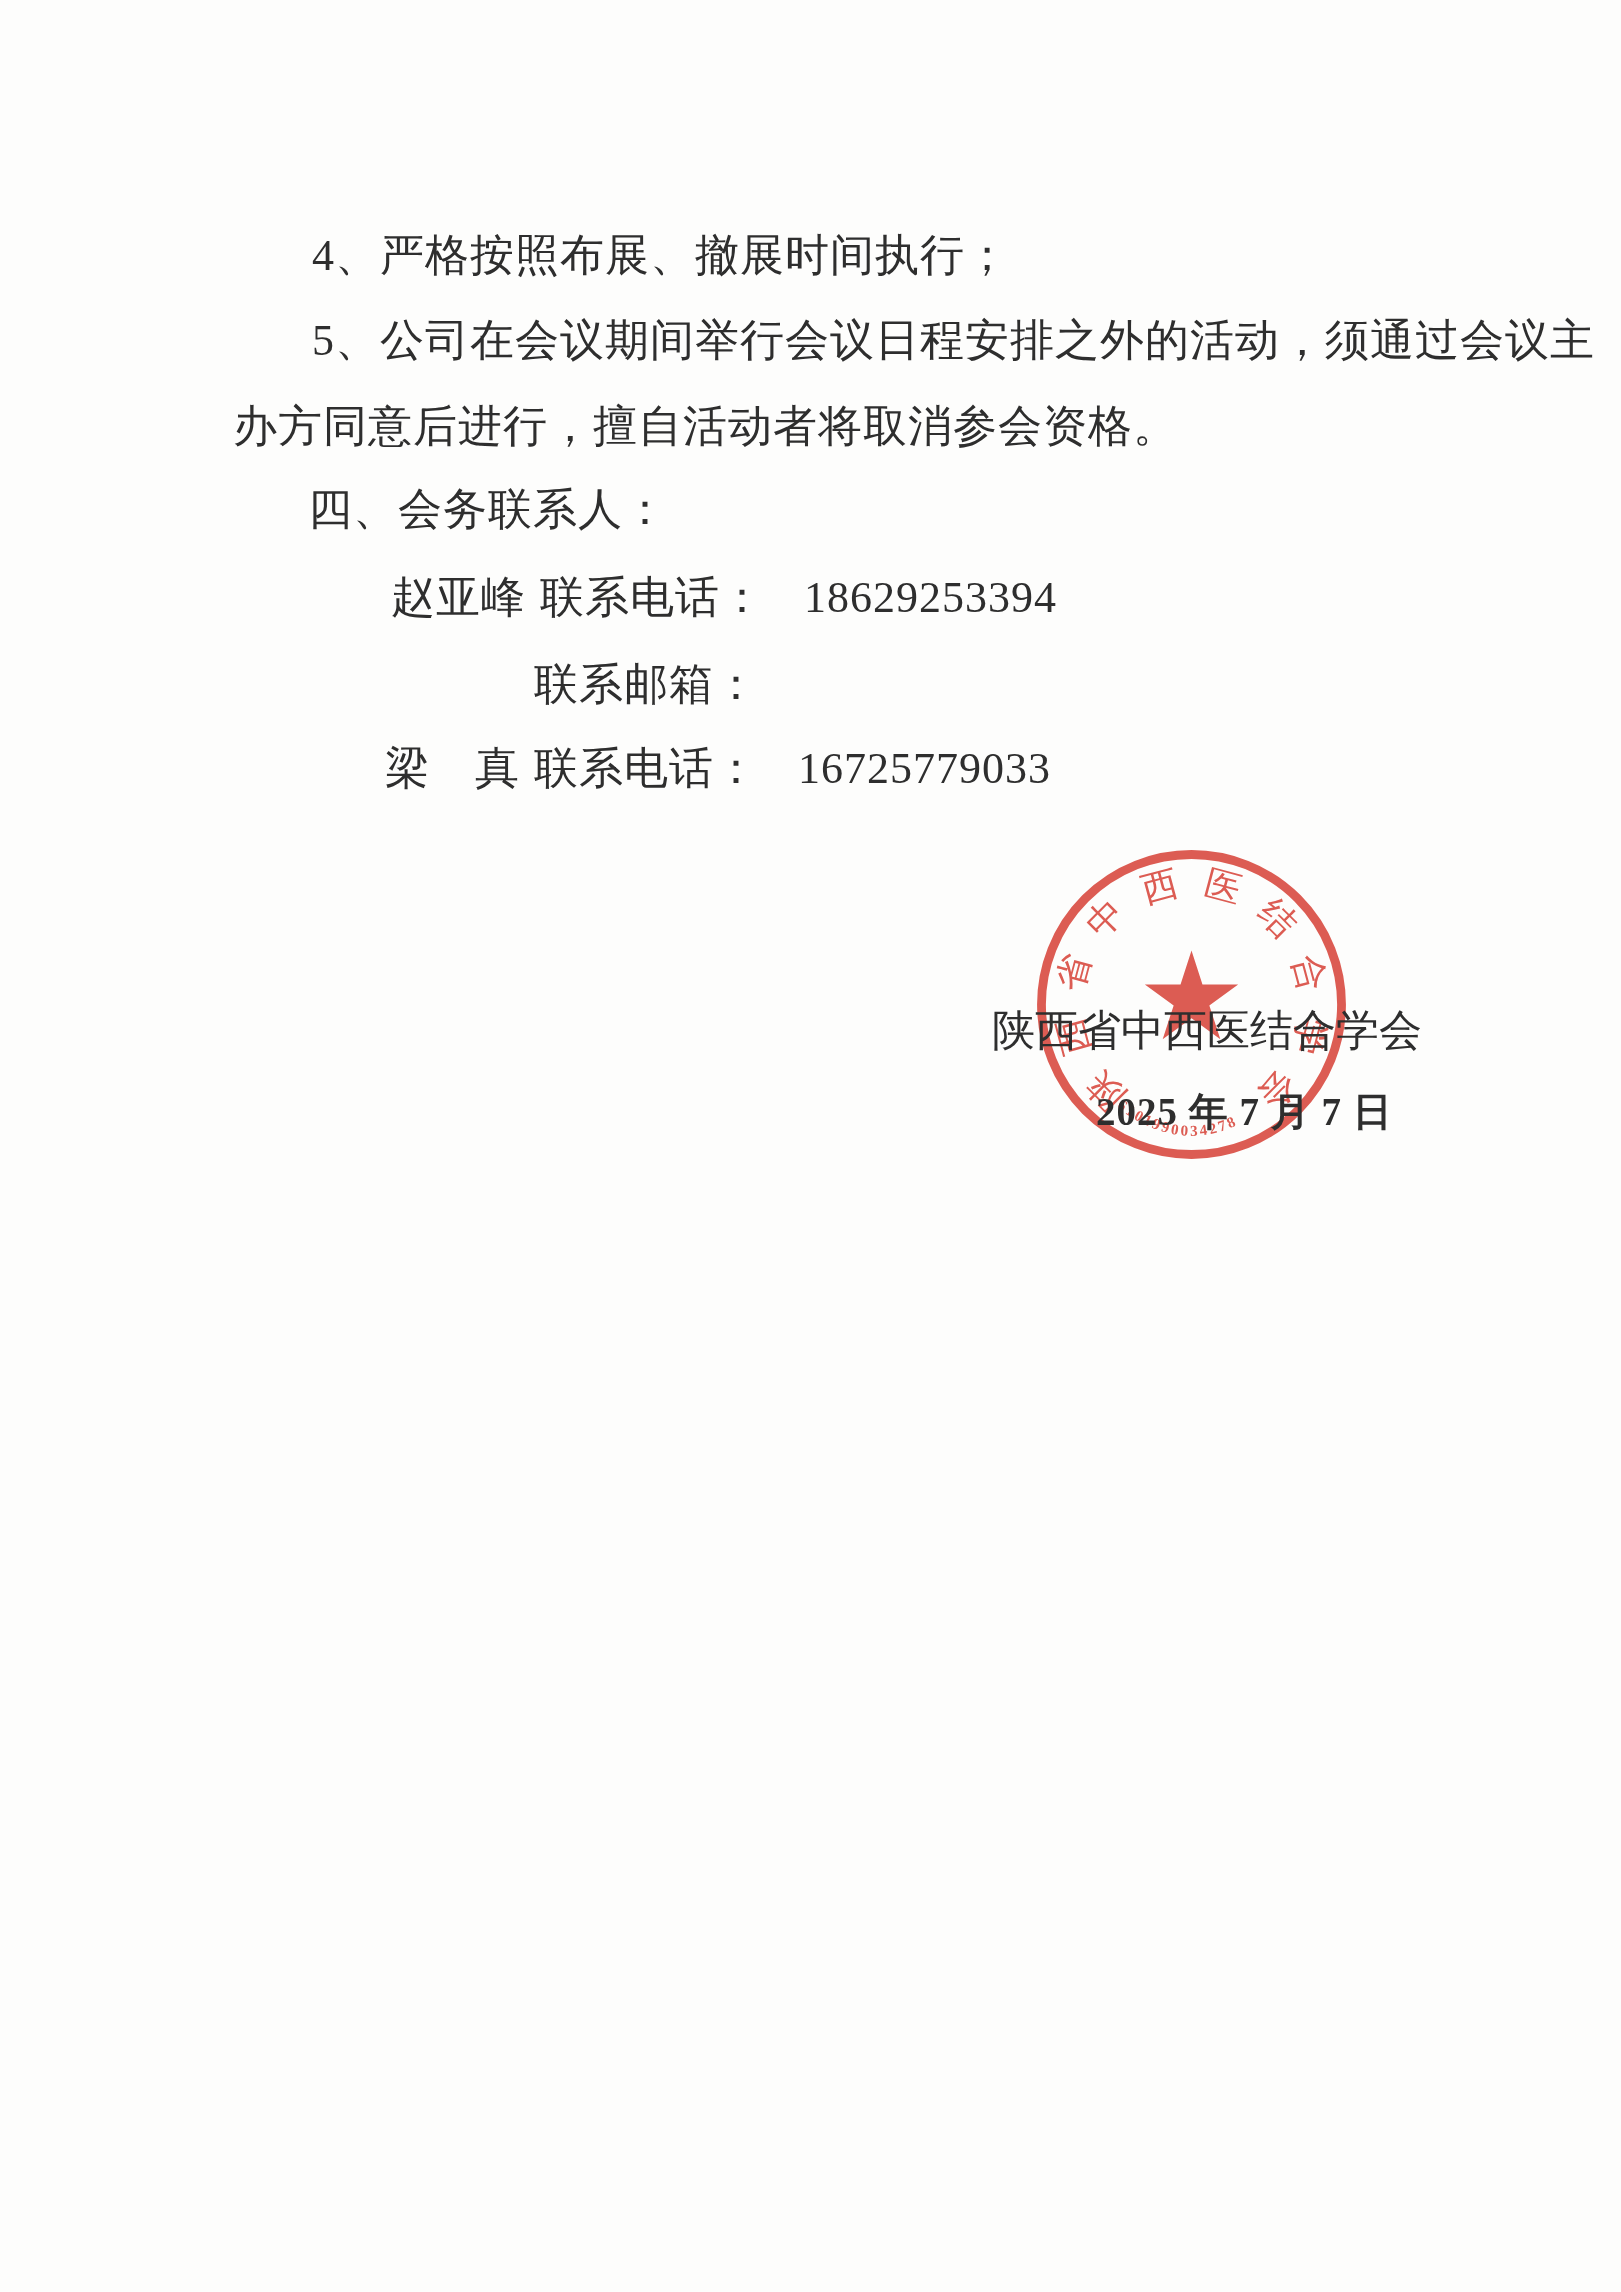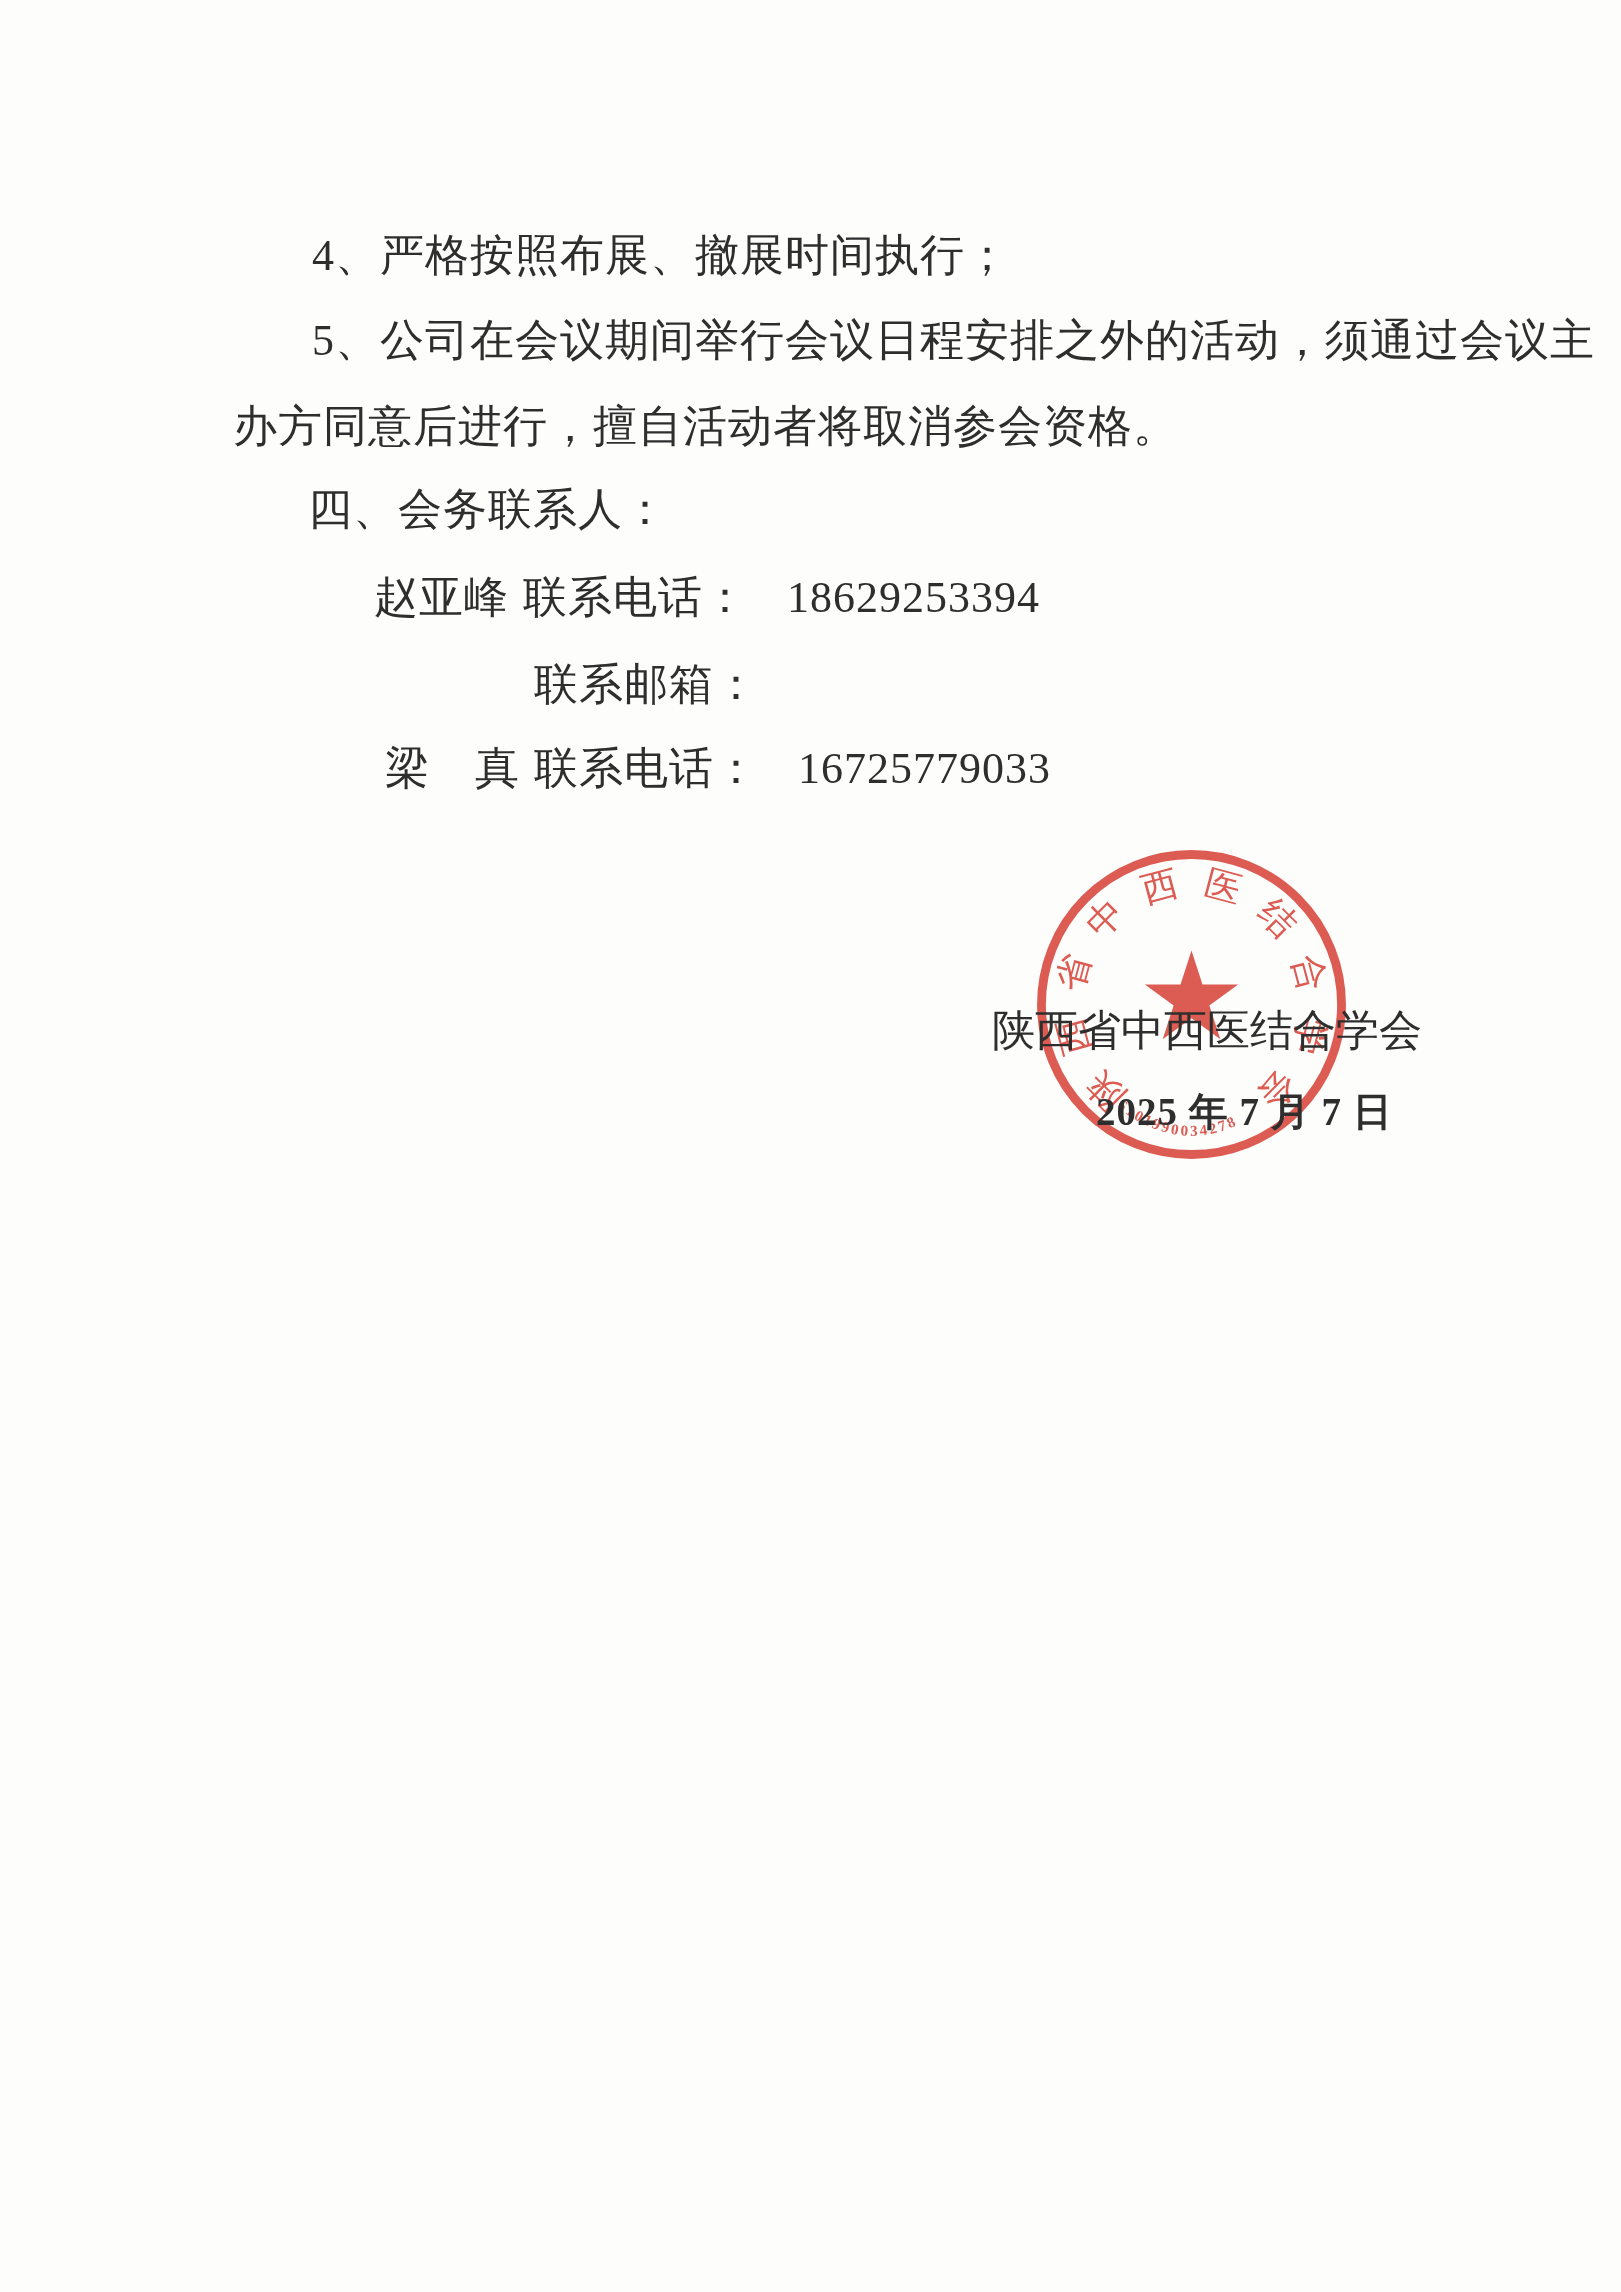--- a/index.html
+++ b/index.html
@@ -68,21 +68,21 @@
   </div>
 
   <div class="line" style="top:231px;left:312px;">4、严格按照布展、撤展时间执行；</div>
 
   <div class="line" style="top:316px;left:312px;">5、公司在会议期间举行会议日程安排之外的活动，须通过会议主</div>
 
   <div class="line" style="top:402px;left:233px;">办方同意后进行，擅自活动者将取消参会资格。</div>
 
   <div class="line" style="top:485px;left:308px;">四、会务联系人：</div>
 
-  <div class="line contact-row" style="top:573px;left:374px;">
+  <div class="line contact-row" style="top:573px;left:391px;">
     <span class="contact-name">赵亚峰</span>
     <span class="contact-label">联系电话：</span>
     <span class="contact-value">18629253394</span>
   </div>
 
   <div class="line contact-row" style="top:660px;left:385px;">
     <span class="contact-name"></span>
     <span class="contact-label">联系邮箱：</span>
   </div>
 

